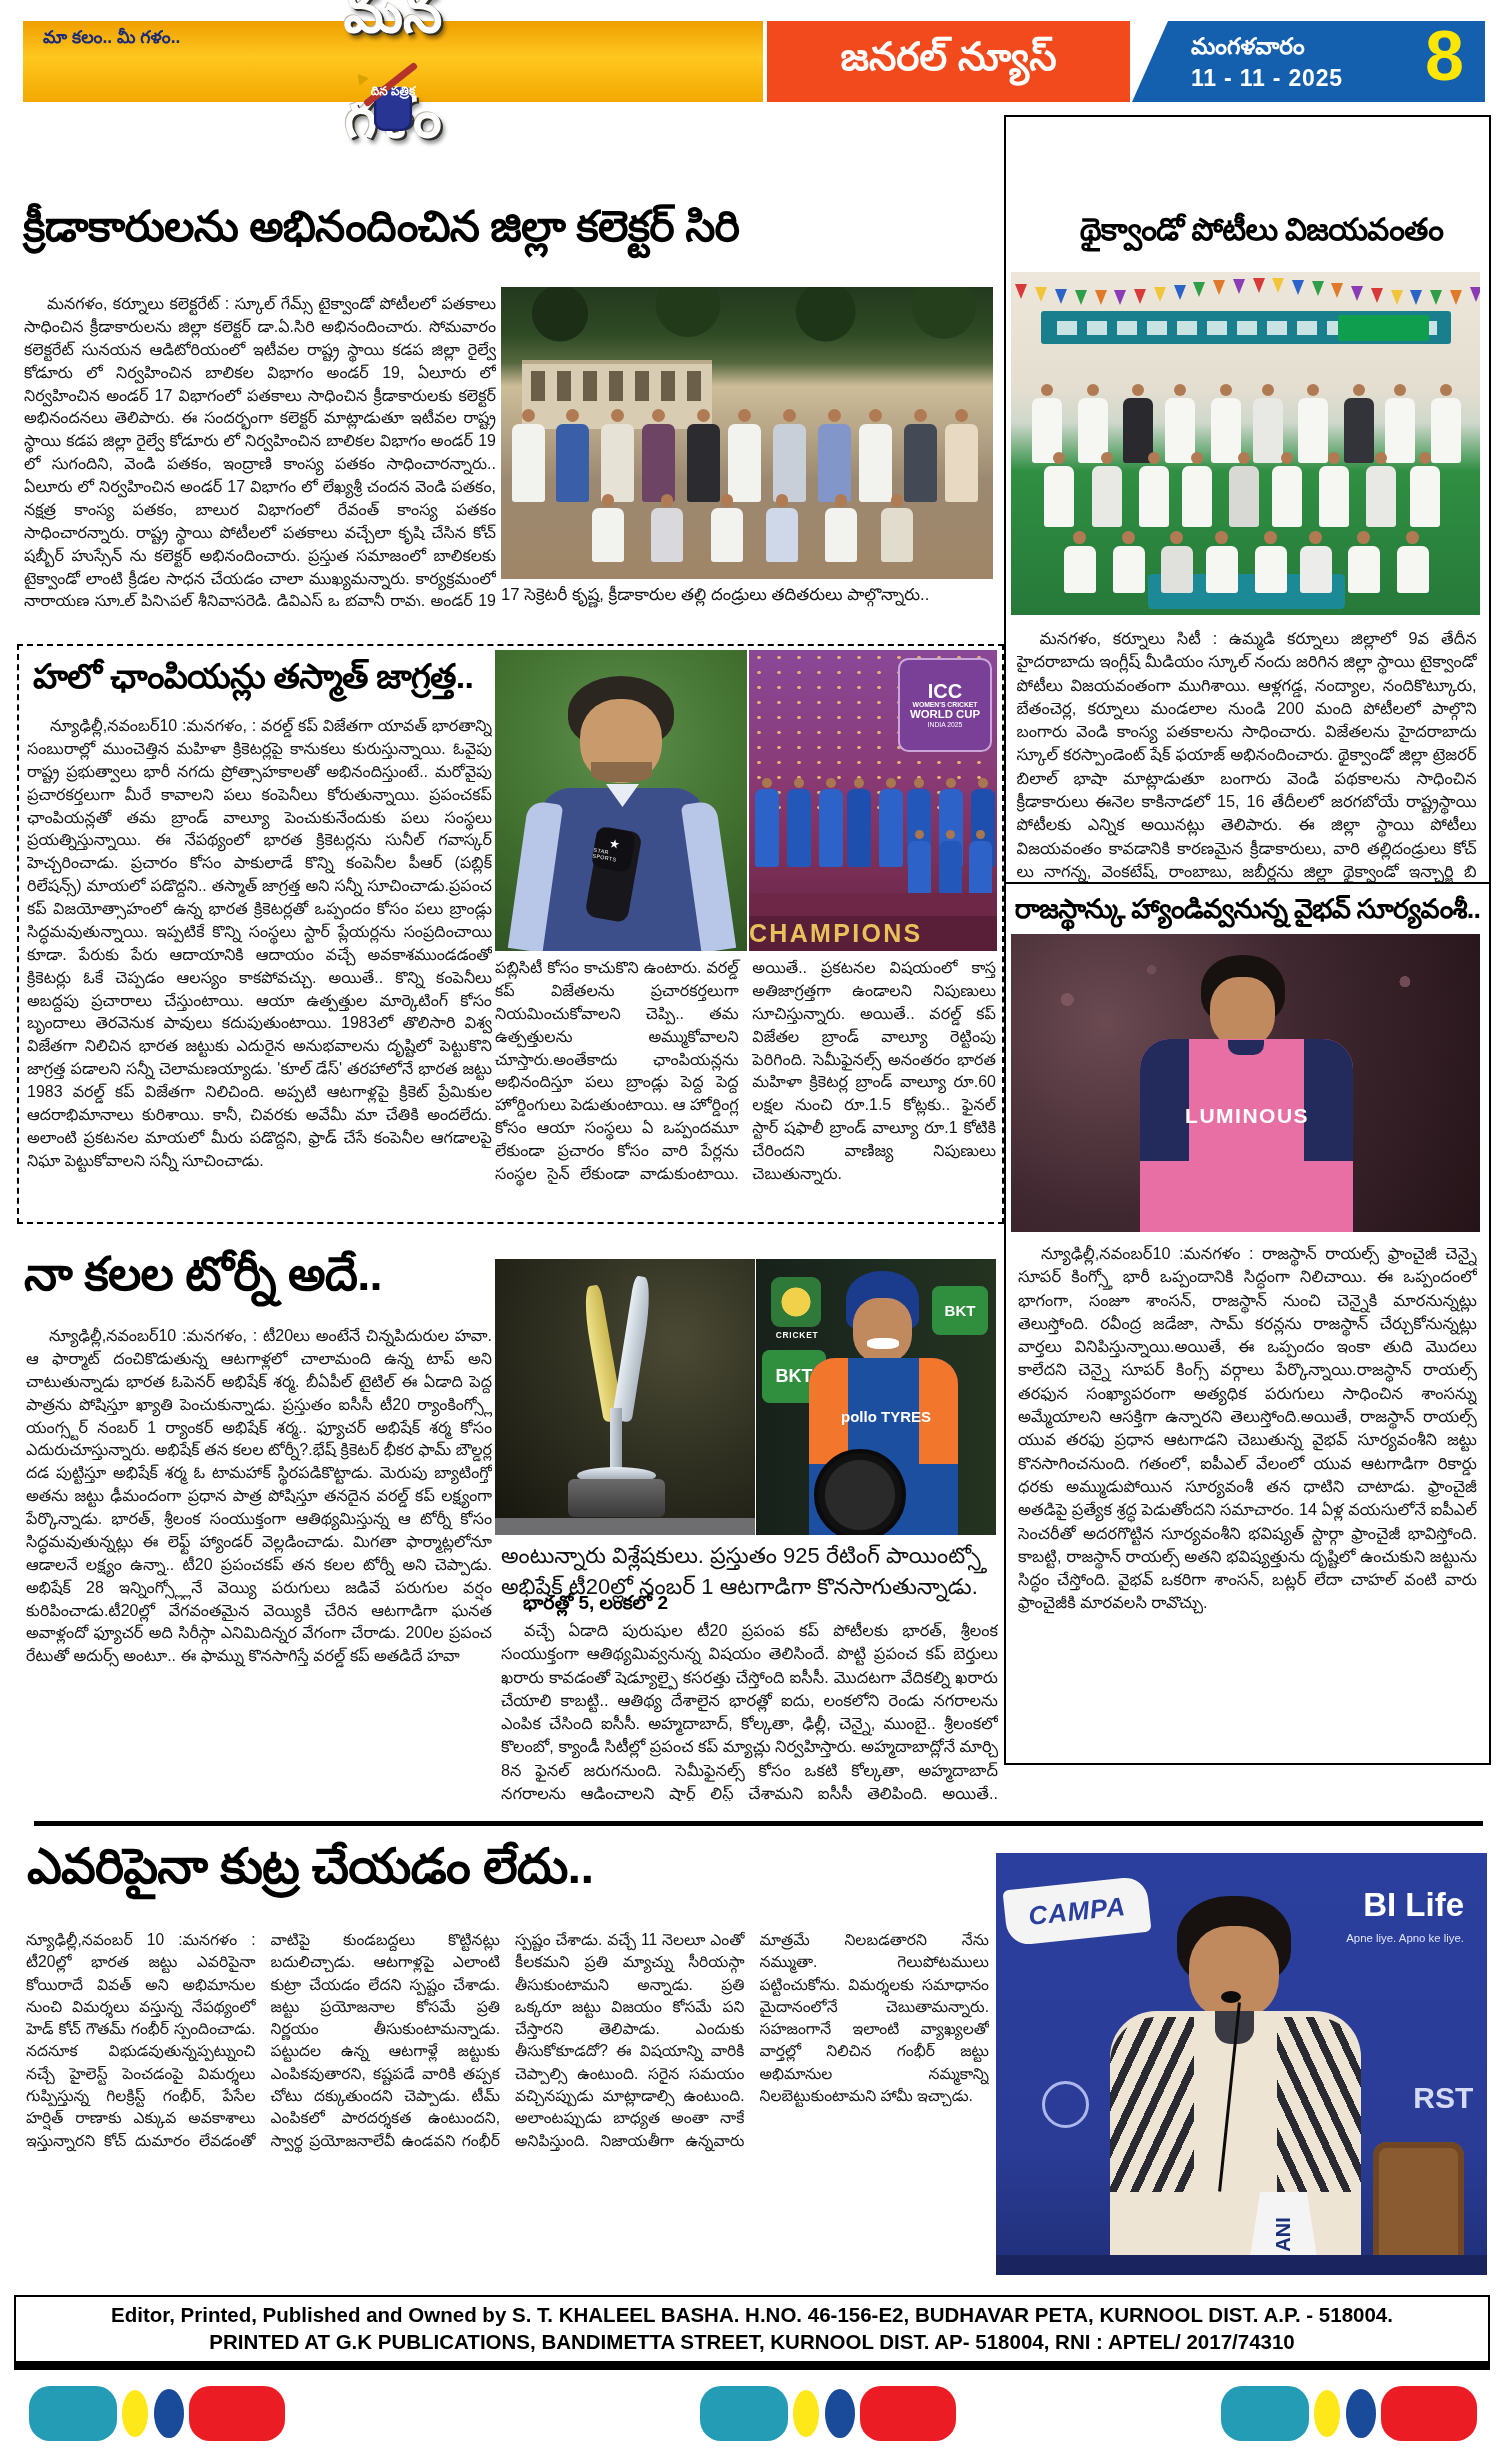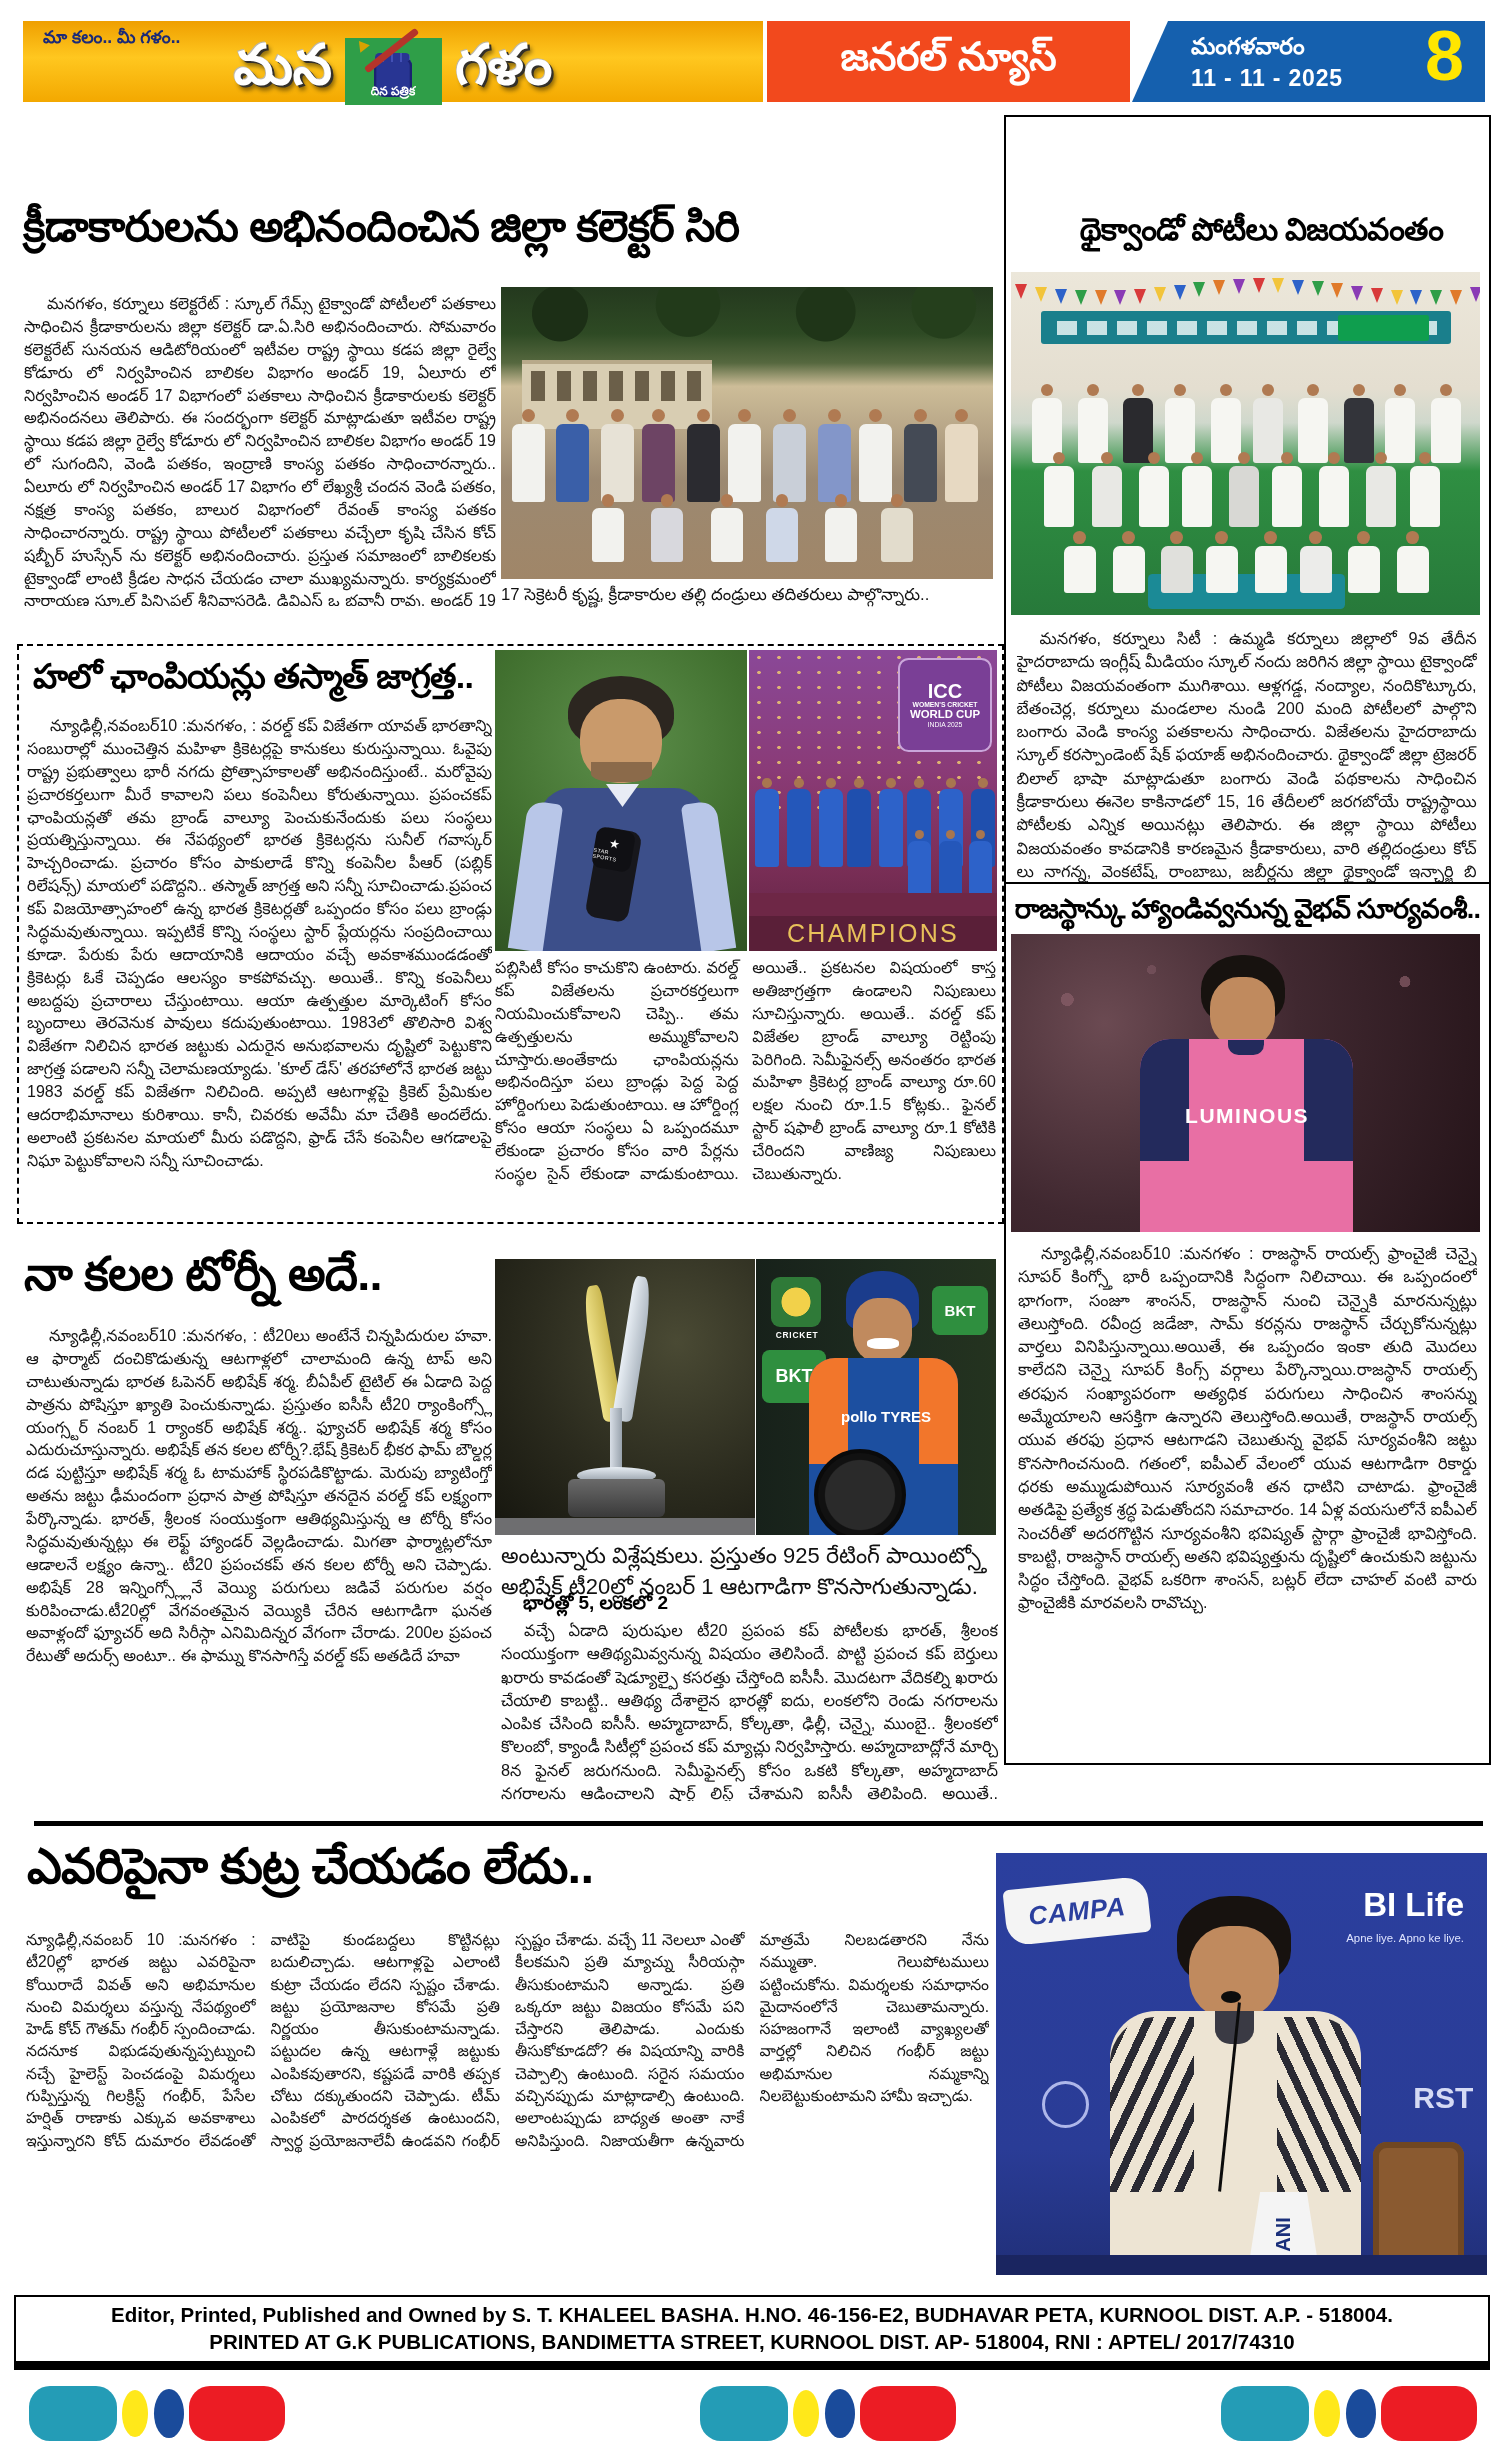--- a/index.html
+++ b/index.html
@@ -32,21 +32,21 @@
   .two-col{column-count:2;column-gap:13.7px;}
   .four-col{column-count:4;column-gap:15px;}
 </style>
 </head>
 <body>
 
 <div class="page">
 
   <div class="abs m-yellow" style="left:23px;top:21px;width:740px;height:81px;">
     <div class="abs" style="left:20px;top:6px;font-size:17.5px;font-weight:bold;color:#1b2a78;">మా కలం.. మీ గళం..</div>
-    <div class="abs" style="left:0;right:0;top:20px;bottom:0;display:flex;justify-content:center;align-items:center;gap:13px;">
+    <div class="abs" style="left:0;right:0;top:20px;bottom:0;display:flex;justify-content:center;align-items:center;gap:13px;flex-direction:column;">
       <span class="logo-word">మన</span>
       <span class="abs" style="position:relative;display:inline-block;width:97px;height:67px;background:#2f9e48;">
         <span style="position:absolute;left:29px;top:20px;width:38px;height:39px;background:#283593;border-radius:7.6px 7.6px 10.6px 10.6px;box-shadow:inset 0 0 0 2.3px #1a2270;"></span>
         <span style="position:absolute;left:30px;top:15px;width:35px;height:9px;background:repeating-linear-gradient(90deg,#283593 0 6.8px,#4350b5 6.8px 9px);border-radius:4.6px;"></span>
         <span style="position:absolute;left:13.7px;top:9px;width:65px;height:6.8px;background:#b5342a;transform:rotate(-38deg);border-radius:3px;"></span>
         <span style="position:absolute;left:10.6px;top:1.5px;width:0;height:0;border-left:6px solid transparent;border-right:6px solid transparent;border-bottom:10.6px solid #d8a200;transform:rotate(-38deg);"></span>
       </span>
       <span class="logo-word">గళం</span>
     </div>
     <div class="abs" style="left:50%;transform:translateX(-50%);bottom:1.5px;font-size:12px;color:#fff;font-weight:bold;">దిన పత్రిక</div>
@@ -356,21 +356,21 @@
         <div class="fig" style="left: 190px; bottom: 39px; width: 23px; height: 82px;">
           <div class="fig-head" style="background: rgb(168, 118, 79);"></div>
           <div class="fig-body" style="background: rgb(36, 87, 186);"></div>
         </div>
         <div class="fig" style="left: 220px; bottom: 39px; width: 23px; height: 82px;">
           <div class="fig-head" style="background: rgb(168, 118, 79);"></div>
           <div class="fig-body" style="background: rgb(45, 98, 201);"></div>
         </div>
       </div>
     <div class="abs" style="left:0;bottom:32px;width:100%;height:26px;background:#6e2746;"></div>
-    <div class="abs" style="left:0;bottom:0;width:100%;height:35px;background:#5a1f38;color:#e8c15a;font-size:25px;font-weight:400;letter-spacing:2.3px;text-align:center;line-height:35px;">CHAMPIONS</div>
+    <div class="abs" style="left:0;bottom:0;width:100%;height:35px;background:#5a1f38;color:#e8c15a;font-size:25px;font-weight:700;letter-spacing:2.3px;line-height:35px;">CHAMPIONS</div>
   </div>
 
   <div class="abs body-txt indent" style="left:27px;top:715px;width:465px;height:494px;">న్యూఢిల్లీ,నవంబర్10 :మనగళం, : వరల్డ్ కప్ విజేతగా యావత్ భారతాన్ని సంబురాల్లో ముంచెత్తిన మహిళా క్రికెటర్లపై కానుకలు కురుస్తున్నాయి. ఓవైపు రాష్ట్ర ప్రభుత్వాలు భారీ నగదు ప్రోత్సాహకాలతో అభినందిస్తుంటే.. మరోవైపు ప్రచారకర్తలుగా మీరే కావాలని పలు కంపెనీలు కోరుతున్నాయి. ప్రపంచకప్ ఛాంపియన్లతో తమ బ్రాండ్ వాల్యూ పెంచుకునేందుకు పలు సంస్థలు ప్రయత్నిస్తున్నాయి. ఈ నేపథ్యంలో భారత క్రికెటర్లను సునీల్ గవాస్కర్ హెచ్చరించాడు. ప్రచారం కోసం పాకులాడే కొన్ని కంపెనీల పీఆర్ (పబ్లిక్ రిలేషన్స్) మాయలో పడొద్దని.. తస్మాత్ జాగ్రత్త అని సన్నీ సూచించాడు.ప్రపంచ కప్ విజయోత్సాహంలో ఉన్న భారత క్రికెటర్లతో ఒప్పందం కోసం పలు బ్రాండ్లు సిద్ధమవుతున్నాయి. ఇప్పటికే కొన్ని సంస్థలు స్టార్ ప్లేయర్లను సంప్రదించాయి కూడా. పేరుకు పేరు ఆదాయానికి ఆదాయం వచ్చే అవకాశముండడంతో క్రికెటర్లు ఓకే చెప్పడం ఆలస్యం కాకపోవచ్చు. అయితే.. కొన్ని కంపెనీలు అబద్దపు ప్రచారాలు చేస్తుంటాయి. ఆయా ఉత్పత్తుల మార్కెటింగ్ కోసం బృందాలు తెరవెనుక పావులు కదుపుతుంటాయి. 1983లో తొలిసారి విశ్వ విజేతగా నిలిచిన భారత జట్టుకు ఎదురైన అనుభవాలను దృష్టిలో పెట్టుకొని జాగ్రత్త పడాలని సన్నీ చెలామణయ్యాడు. 'కూల్ డేస్' తరహాలోనే భారత జట్టు 1983 వరల్డ్ కప్ విజేతగా నిలిచింది. అప్పటి ఆటగాళ్లపై క్రికెట్ ప్రేమికుల ఆదరాభిమానాలు కురిశాయి. కానీ, చివరకు అవేమీ మా చేతికి అందలేదు. అలాంటి ప్రకటనల మాయలో మీరు పడొద్దని, ఫ్రాడ్ చేసే కంపెనీల ఆగడాలపై నిఘా పెట్టుకోవాలని సన్నీ సూచించాడు.</div>
   <div class="abs body-txt two-col" style="left:495px;top:957px;width:501px;height:254px;">పబ్లిసిటీ కోసం కాచుకొని ఉంటారు. వరల్డ్ కప్ విజేతలను ప్రచారకర్తలుగా నియమించుకోవాలని చెప్పి.. తమ ఉత్పత్తులను అమ్ముకోవాలని చూస్తారు.అంతేకాదు ఛాంపియన్లను అభినందిస్తూ పలు బ్రాండ్లు పెద్ద పెద్ద హోర్డింగులు పెడుతుంటాయి. ఆ హోర్డింగ్ల కోసం ఆయా సంస్థలు ఏ ఒప్పందమూ లేకుండా ప్రచారం కోసం వారి పేర్లను సంస్థల సైన్ లేకుండా వాడుకుంటాయి. అయితే.. ప్రకటనల విషయంలో కాస్త అతిజాగ్రత్తగా ఉండాలని నిపుణులు సూచిస్తున్నారు. అయితే.. వరల్డ్ కప్ విజేతల బ్రాండ్ వాల్యూ రెట్టింపు పెరిగింది. సెమీఫైనల్స్ అనంతరం భారత మహిళా క్రికెటర్ల బ్రాండ్ వాల్యూ రూ.60 లక్షల నుంచి రూ.1.5 కోట్లకు.. ఫైనల్ స్టార్ షఫాలీ బ్రాండ్ వాల్యూ రూ.1 కోటికి చేరిందని వాణిజ్య నిపుణులు చెబుతున్నారు.</div>
 
   <div class="abs box" style="left:1004px;top:882px;width:483px;height:879px;background:#fff;">
     <div class="abs hl" style="left:0;right:0;top:10.6px;text-align:center;font-size:27px;">రాజస్థాన్కు హ్యాండివ్వనున్న వైభవ్ సూర్యవంశీ..</div>
     <div class="photo" style="left:4.6px;top:50px;width:469px;height:298px;background:radial-gradient(circle at 20% 30%,#6b4a52 0%,#402830 45%,#241318 100%);">
       <div class="abs" style="left:0;top:0;width:100%;height:100%;background:radial-gradient(circle 10.6px at 12% 22%,#8a5f6a 60%,transparent 62%),radial-gradient(circle 7.6px at 30% 12%,#7a5560 60%,transparent 62%),radial-gradient(circle 9px at 84% 16%,#8a5f6a 60%,transparent 62%);opacity:.7;"></div>
       <div class="abs" style="left:190px;top:21px;width:84px;height:70px;background:#17120f;border-radius:48% 48% 40% 40%;"></div>

